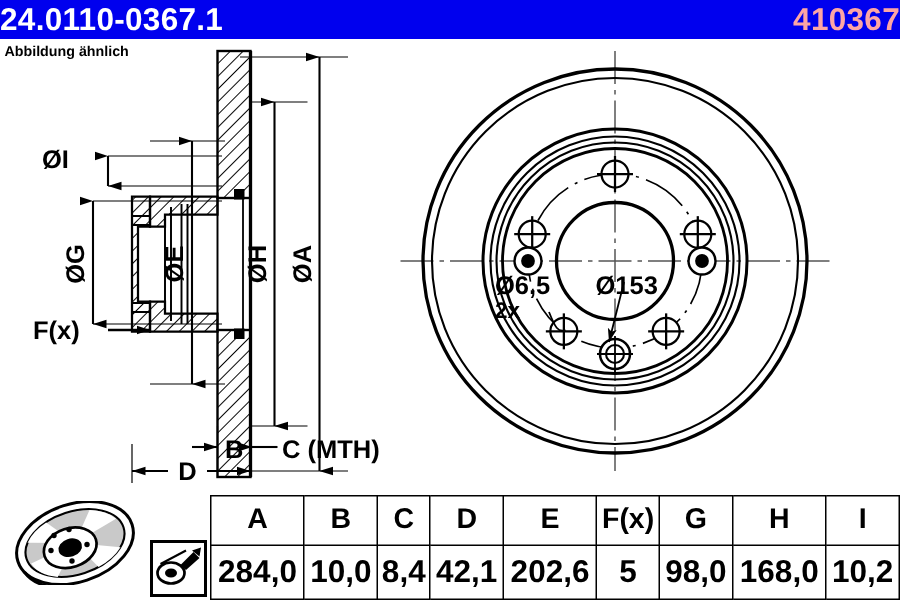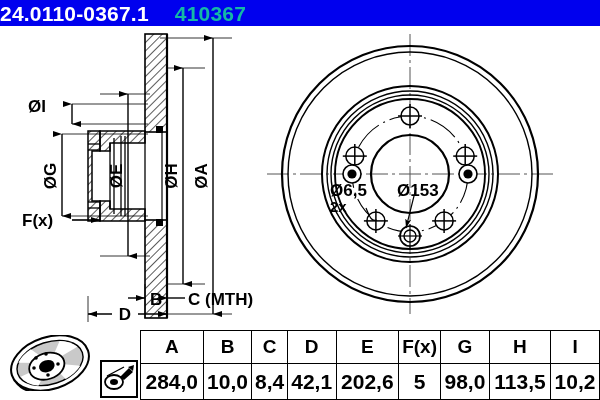--- a/index.html
+++ b/index.html
@@ -10,21 +10,21 @@
     color:#000;
     overflow:hidden;
     position:relative;
   }
   #page{position:absolute;left:0;top:0;width:600px;height:400px;}
 
   
   .banner{
     position:absolute;left:0;top:0;width:600px;height:26px;
     background:#0000ee;
-    display:flex;align-items:center;justify-content:flex-start;
+    display:flex;align-items:center;justify-content:space-between;
     gap:26px;
   }
   .banner span{
     color:#ffffff;font-weight:bold;font-size:21px;letter-spacing:.2px;
     line-height:1;font-family:"Liberation Sans", sans-serif;
   }
 
   
   .disclaimer{
     position:absolute;left:3px;top:29px;width:150px;
@@ -51,24 +51,25 @@
   .thumbcell{border:none !important;width:100px;}
   .iconcell{border:none !important;width:40px;position:relative;}
 </style>
 </head>
 <body>
 
 <div id="page">
 
   <div class="banner" style="background: rgb(0, 0, 238);">
     <span style="color: rgb(255, 255, 255);">24.0110-0367.1</span>
-    <span style="color: #14b8a6;">410367</span>
+    <span style="color: #fca5a5;">410367</span>
   </div>
 
   <div class="disclaimer">
+    <div>Abbildung ähnlich</div>
   </div>
 
   <svg id="drawing" viewBox="0 0 600 300">
     <defs>
       <pattern id="hatch" width="6" height="6" patternTransform="rotate(45)" patternUnits="userSpaceOnUse">
         <line x1="0" y1="0" x2="0" y2="6" stroke="#000" stroke-width="1.3"></line>
       </pattern>
       <marker id="arwU" markerWidth="7" markerHeight="9" refX="3.5" refY="0" orient="auto" markerUnits="userSpaceOnUse">
         <path d="M3.5,0 L0.6,9 L6.4,9 Z" fill="#000"></path>
       </marker>
@@ -311,19 +312,19 @@
       <td>I</td>
     </tr>
     <tr class="vals">
       <td>284,0</td>
       <td>10,0</td>
       <td>8,4</td>
       <td>42,1</td>
       <td>202,6</td>
       <td>5</td>
       <td>98,0</td>
-      <td>113,5</td>
+      <td>168,0</td>
       <td>10,2</td>
     </tr>
   </tbody>
     </table>
 
 </div>
 
 </body></html>

